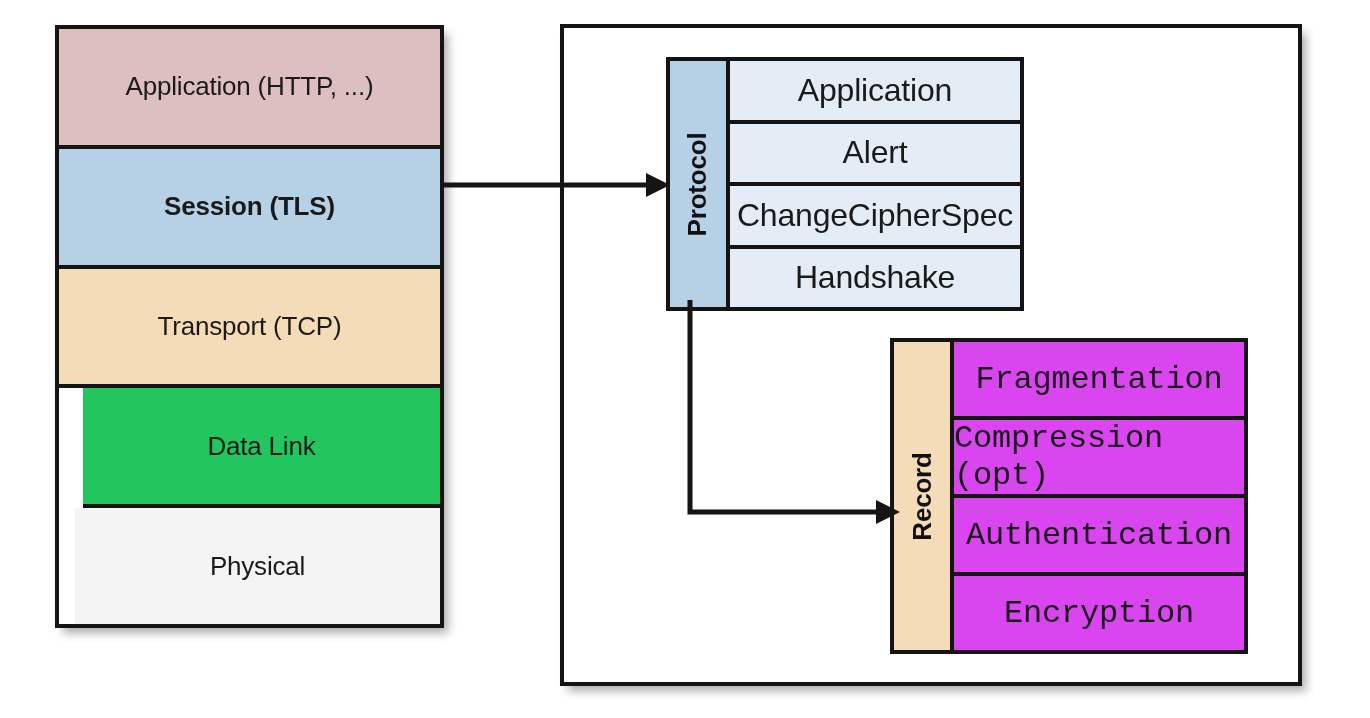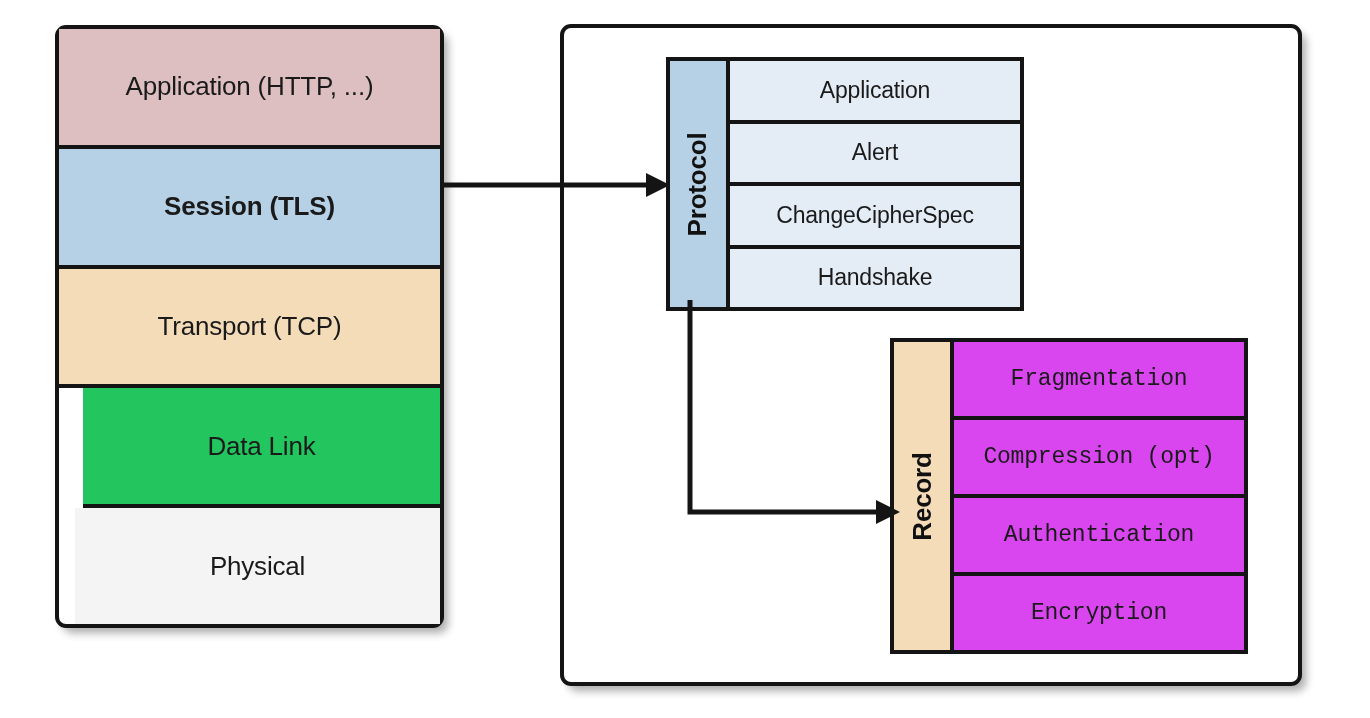--- a/index.html
+++ b/index.html
@@ -21,21 +21,20 @@
 
   
   .box {
     position: absolute;
     box-sizing: border-box;
     border: 4px solid #141414;
     background: #ffffff;
   }
   .shadowed {
     box-shadow: 6px 7px 9px -2px rgba(0,0,0,0.33);
-    border-radius: 11px;
   }
 
   
   #osi-stack {
     left: 55px;
     top: 25px;
     width: 389px;
     height: 603px;
     border-width: 4px;
     display: flex;
@@ -109,21 +108,21 @@
     flex-direction: column;
     box-sizing: border-box;
   }
   .sub-row {
     box-sizing: border-box;
     flex: 1 1 0;
     display: flex;
     align-items: center;
     justify-content: center;
     border-bottom: 4px solid #141414;
-    font-size: 23px;
+    font-size: 32px;
     color: #1a1a1a;
     letter-spacing: -0.2px;
   }
   .sub-row:last-child { border-bottom: none; text-align: right; }
   .protocol-row { background: #e4ecf5; }
   .record-row   { background: #d946ef; font-family: Liberation Mono, monospace; }
 
   
   .connector { position: absolute; }
   #arrow-session-to-protocol {

